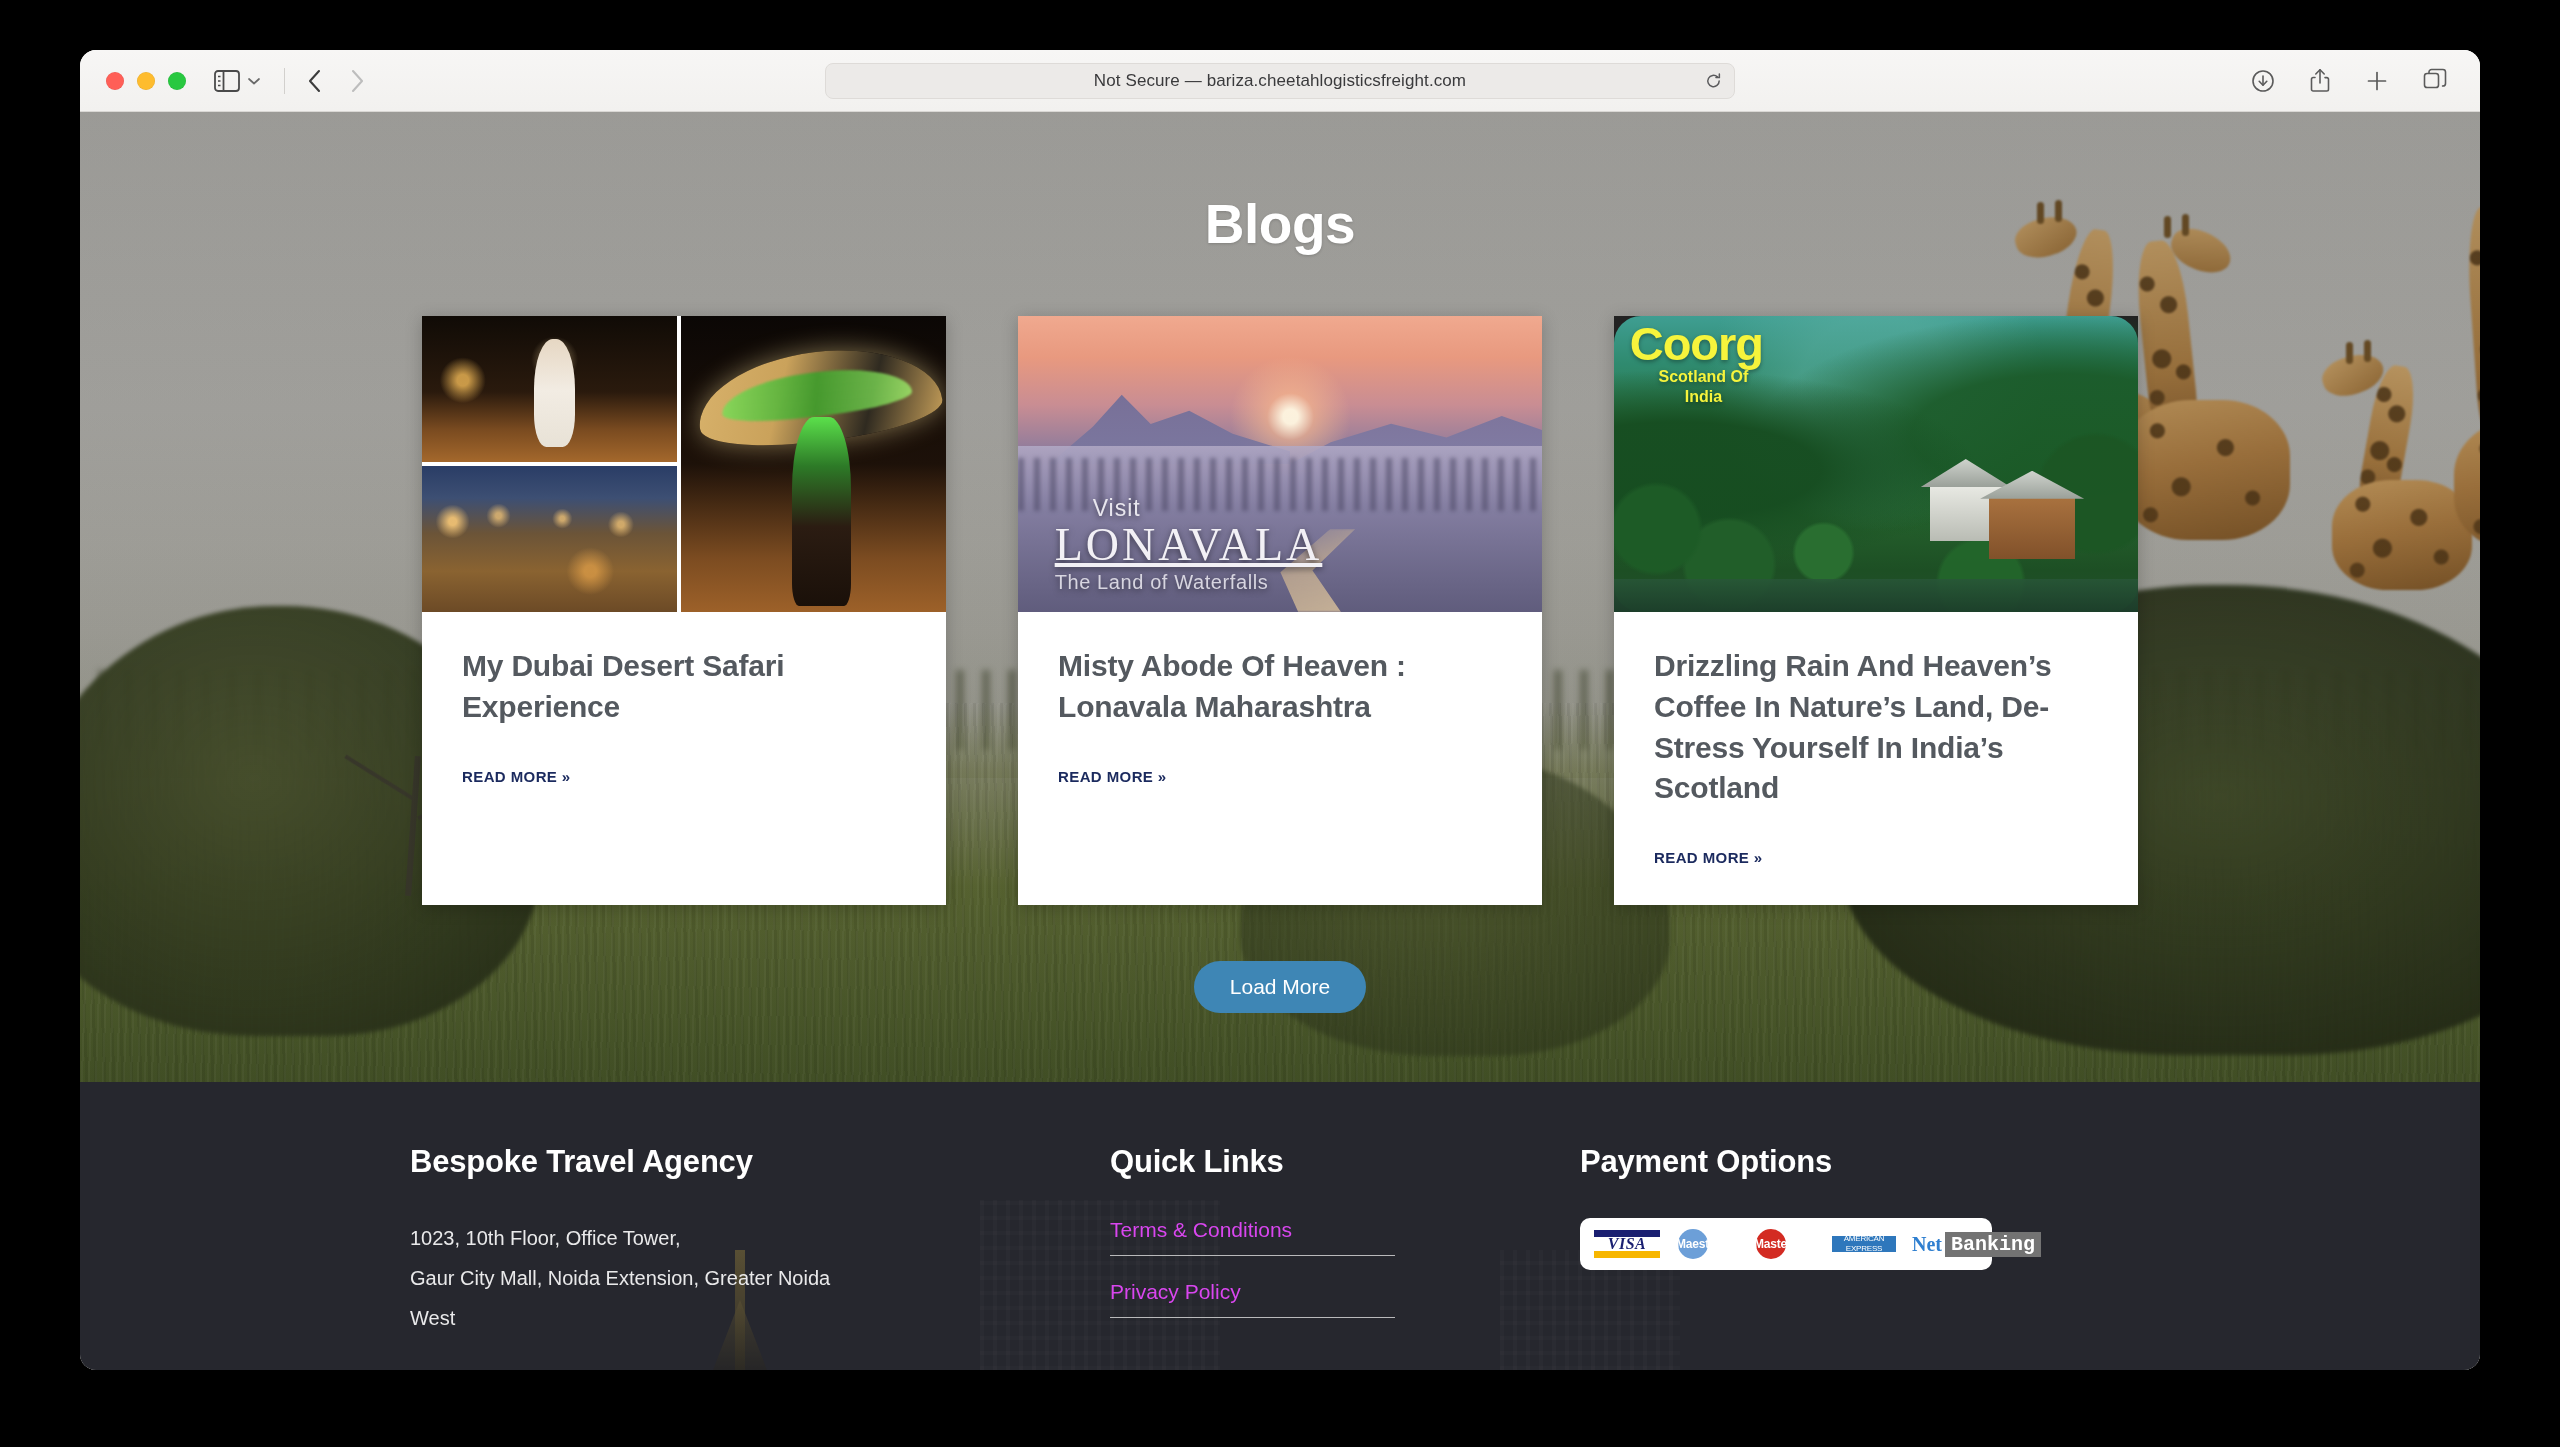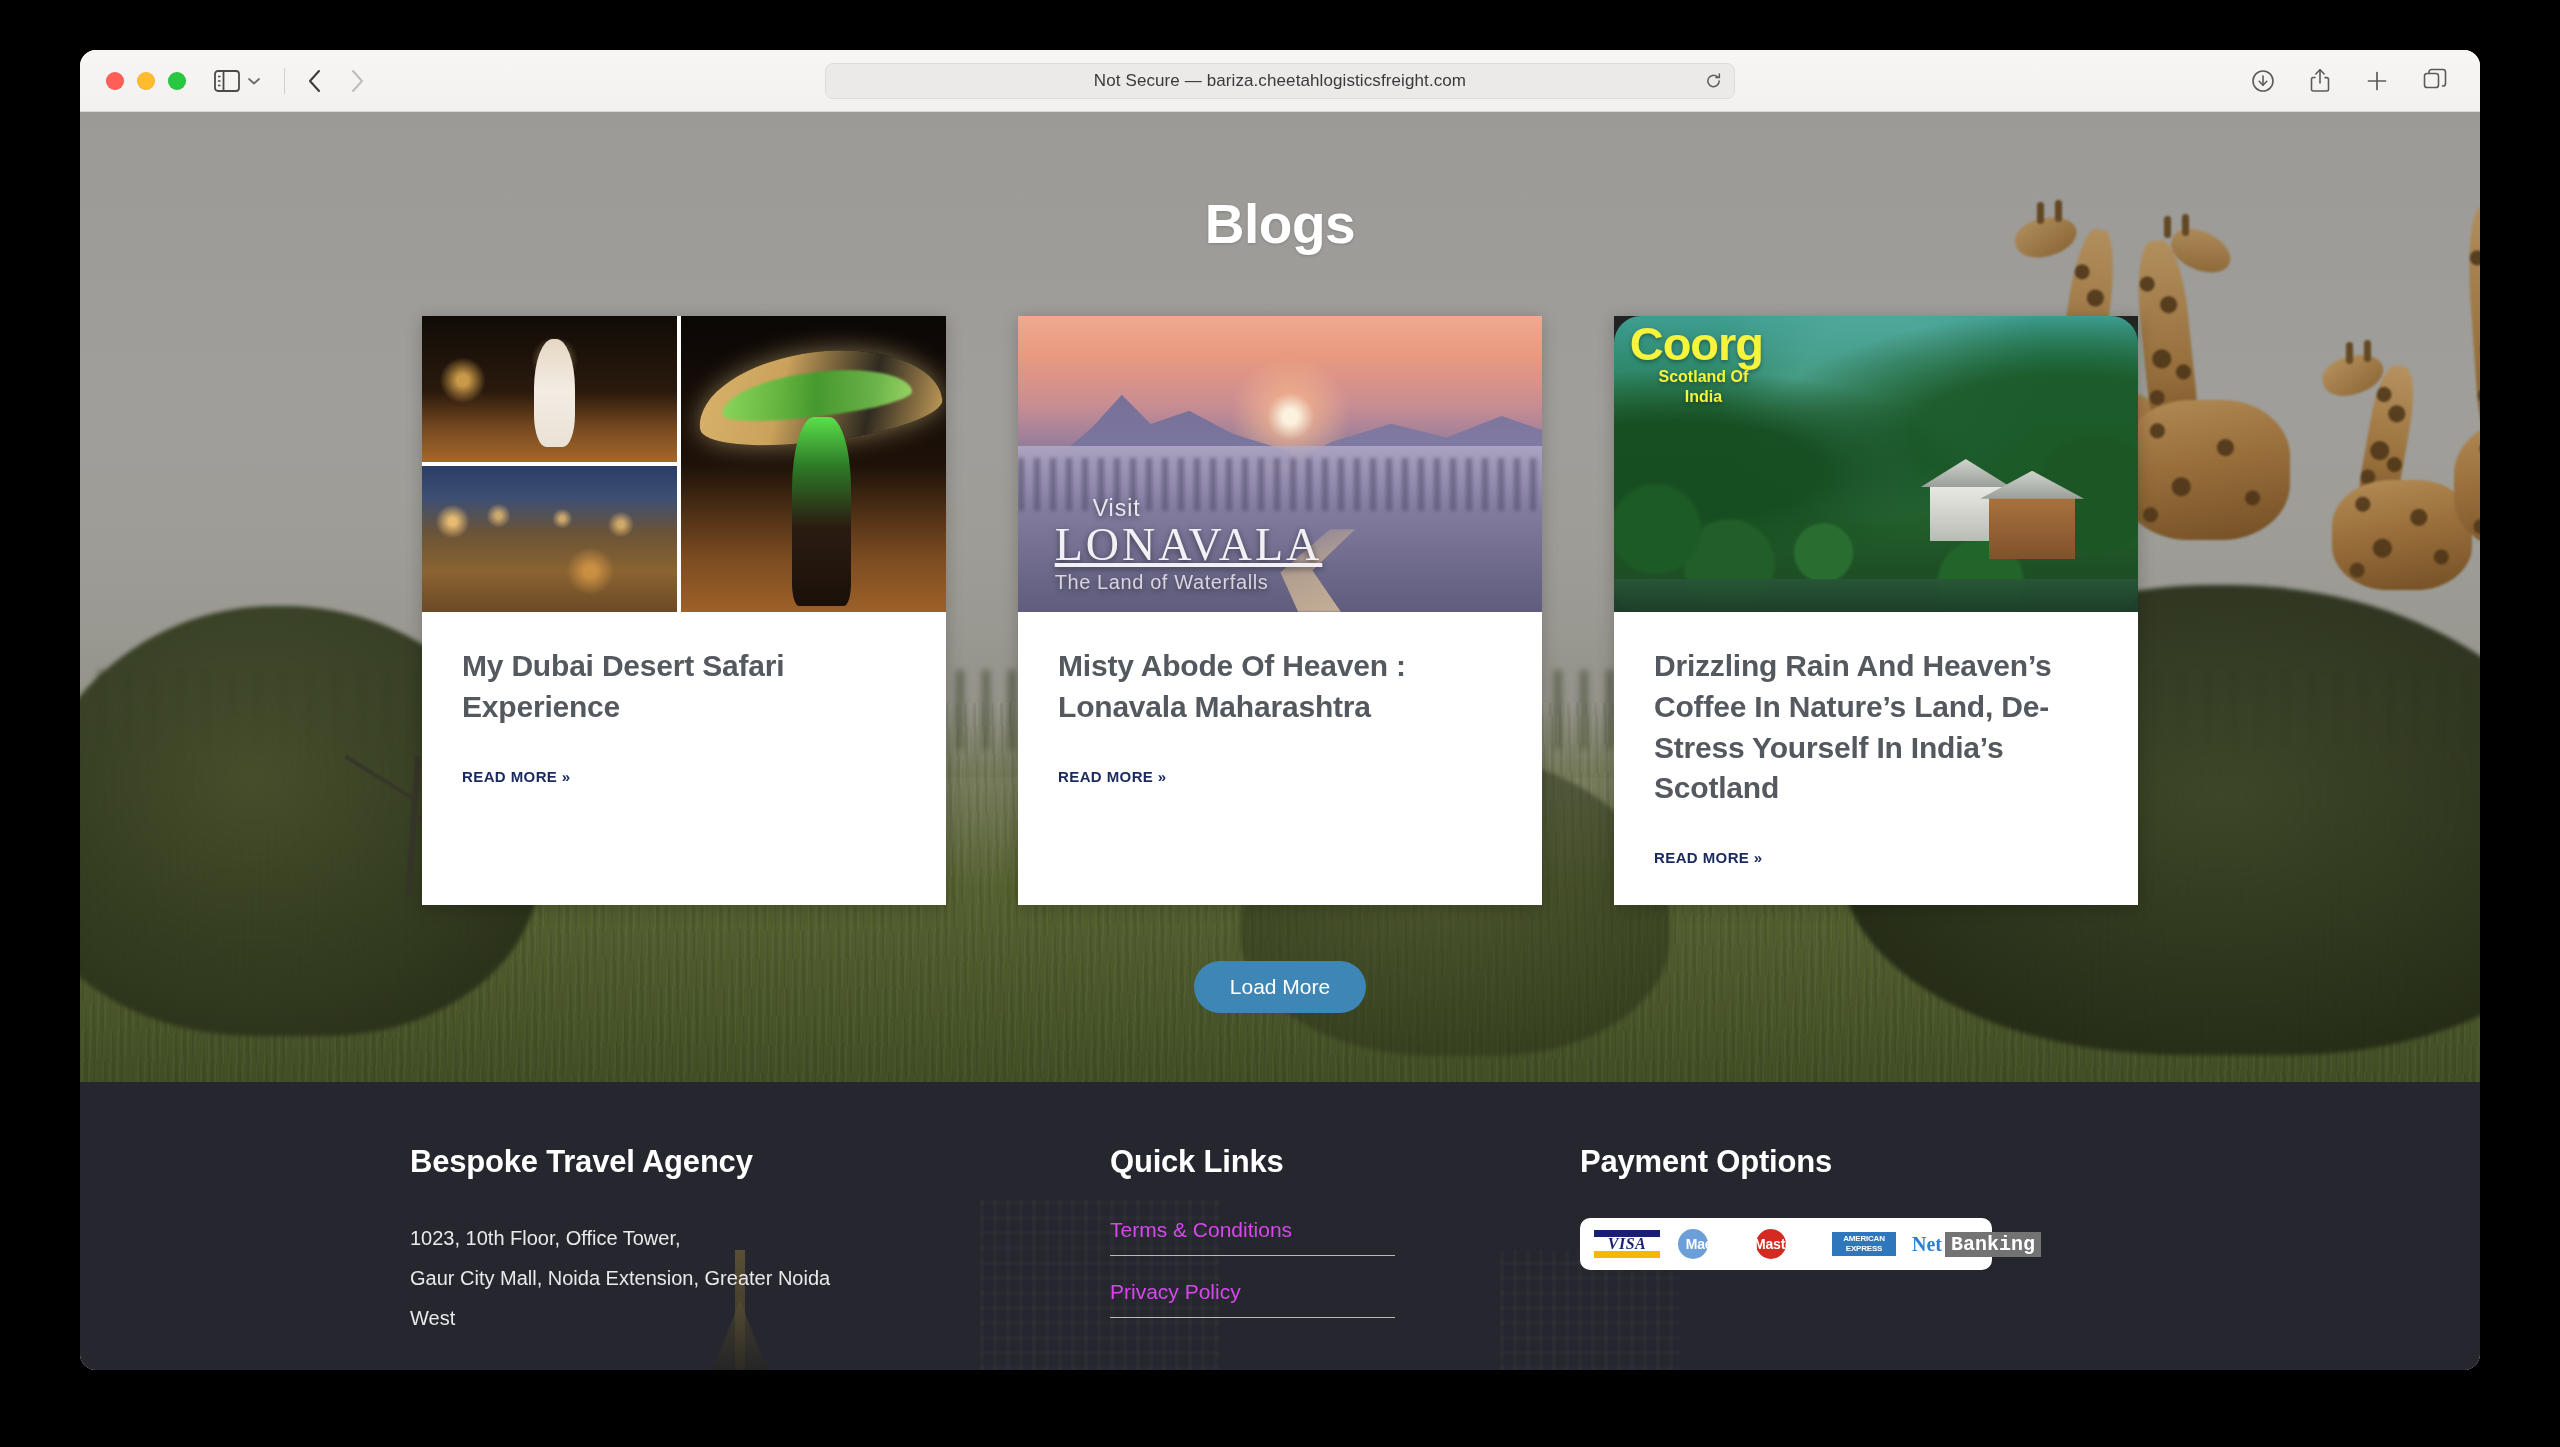--- a/index.html
+++ b/index.html
@@ -461,28 +461,28 @@
   .visa .bar-bot { position:absolute; bottom:2px; left:0; right:0; height:7px; background:#f7b600; }
   .visa .word { font-family:"Liberation Serif", serif; font-style: italic; font-weight:700; font-size:16px; color:#1a1f71; letter-spacing:.5px; }
 
   .circles { position: relative; width: 62px; height: 32px; }
   .circles i { position:absolute; top: 1px; width: 30px; height: 30px; border-radius:50%; display:block; }
   .maestro i:first-child { left: 2px; background: #6c9fd8; }
   .maestro i:last-child  { left: 22px; background: #d62b26; mix-blend-mode: multiply; }
   .mastercard i:first-child { left: 2px; background: #d32b22; }
   .mastercard i:last-child  { left: 22px; background: #f0a82c; mix-blend-mode: multiply; }
   .brandlabel {
-    position:absolute; left:0; right:0; top:50%; transform: translateY(-50%);
-    text-align:right; font-size: 14px; font-weight:700; color:#fff; letter-spacing:-.2px;
+    position:absolute; left:0; right:8px; top:50%; transform: translateY(-50%);
+    text-align:left; font-size: 12px; font-weight:700; color:#fff; letter-spacing:-.2px;
   }
 
   .amex {
-    width: 64px; height: 24px; background: #2e77bc;
+    width: 64px; height: 16px; background: #2e77bc;
     display:flex; align-items:center; justify-content:center;
-    color:#fff; font-size: 8px; font-weight:700; line-height: 1.25; text-align:center;
+    color:#fff; font-size: 8px; font-weight:400; line-height: 1.25; text-align:center;
     letter-spacing:-.2px;
   }
   .netbank { display:flex; align-items:center; gap: 3px; }
   .netbank .nb-net { color:#2f7fd0; font-family:"Liberation Serif", serif; font-weight:700; font-size: 20px; }
   .netbank .nb-bank { background:#737373; color:#fff; font-family:Liberation Mono, monospace; font-weight:700; font-size:20px; padding: 1px 6px; }
 </style>
 </head>
 <body>
 
 <div class="desktop">

